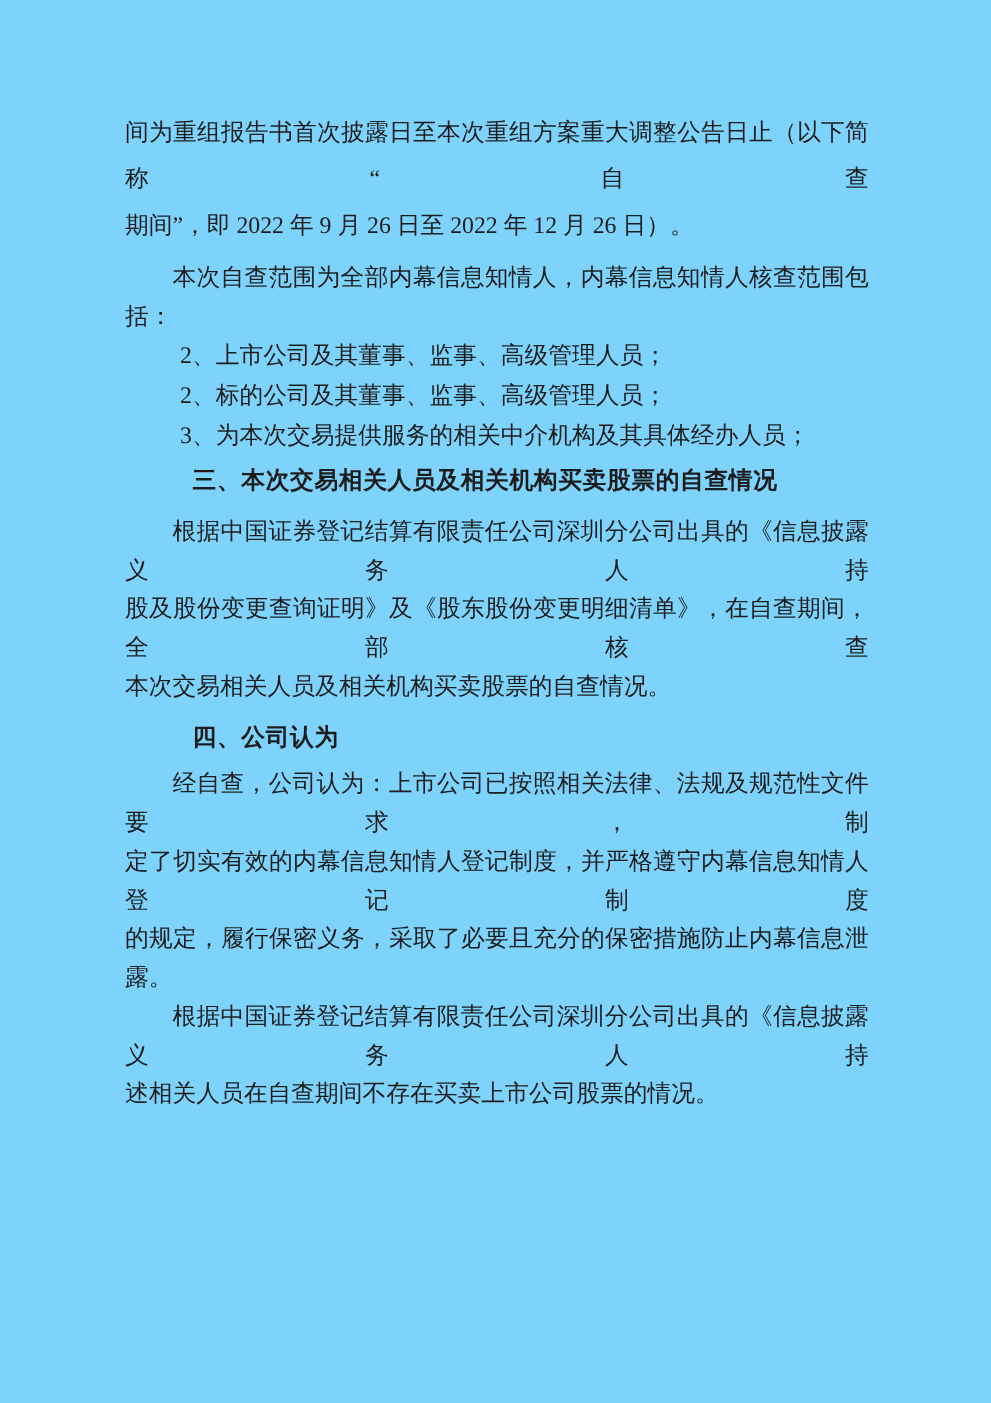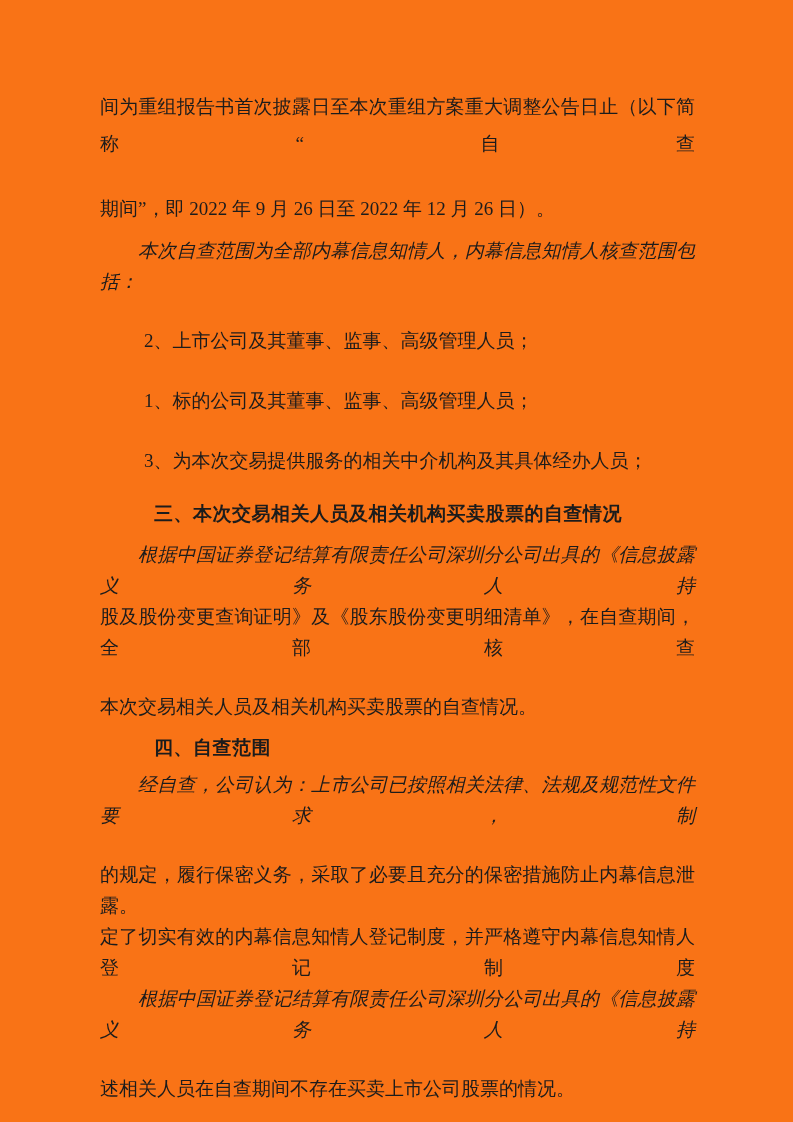--- a/index.html
+++ b/index.html
@@ -6,94 +6,92 @@
     margin: 0;
     padding: 0;
     background: #ffffff;
   }
   .page {
     position: relative;
     box-sizing: border-box;
     width: 793px;
     height: 1122px;
     margin: 0;
-    background: #f97316;
+    background: #7dd3fc;
     color: #1c1c1c;
     font-family: "Liberation Serif", "DejaVu Serif", serif;
     font-size: 19px;
     padding: 88px 98px 0 100px;
     overflow: hidden;
   }
   .line {
     line-height: 31px;
     text-align: justify;
     white-space: nowrap;
   }
   .wrap {
     white-space: normal;
-    margin-top: 28px;
   }
   .stretch {
     text-align-last: justify;
     white-space: normal;
   }
   .opening .line {
     line-height: 37px;
   }
   .indent {
     text-indent: 38px;
-    font-style: italic;
   }
   .item {
     line-height: 32px;
     text-indent: 44px;
   }
   .heading {
     font-family: "Liberation Sans", "DejaVu Sans", sans-serif;
     font-weight: 700;
     font-size: 19px;
     line-height: 31px;
     text-indent: 54px;
     letter-spacing: 0.5px;
   }
   .heading-2 { margin-top: 9px; }
-  .heading-3 { margin-top: 21px; }
+  .heading-3 { margin-top: 4px; }
   .heading-4 { margin-top: 10px; }
   .intro-line { margin-top: 8px; }
   .para-3 { margin-top: 10px; }
   .para-4 { margin-top: 6px; }
 </style>
 </head>
 <body>
 
 <div class="page">
 
   <div class="opening">
     <div class="line stretch">间为重组报告书首次披露日至本次重组方案重大调整公告日止（以下简称“自查</div>
     <div class="line wrap">期间”，即 2022 年 9 月 26 日至 2022 年 12 月 26 日）。</div>
   </div>
 
   <div class="line wrap indent intro-line">本次自查范围为全部内幕信息知情人，内幕信息知情人核查范围包括：</div>
   <div>
     <div class="line item wrap">2、上市公司及其董事、监事、高级管理人员；</div>
-    <div class="line item wrap">1、标的公司及其董事、监事、高级管理人员；</div>
+    <div class="line item wrap">2、标的公司及其董事、监事、高级管理人员；</div>
     <div class="line item wrap">3、为本次交易提供服务的相关中介机构及其具体经办人员；</div>
   </div>
 
   <div class="heading heading-3">三、本次交易相关人员及相关机构买卖股票的自查情况</div>
   <div class="para-3">
     <div class="line stretch indent">根据中国证券登记结算有限责任公司深圳分公司出具的《信息披露义务人持</div>
     <div class="line stretch">股及股份变更查询证明》及《股东股份变更明细清单》，在自查期间，全部核查</div>
     <div class="line wrap">本次交易相关人员及相关机构买卖股票的自查情况。</div>
   </div>
 
-  <div class="heading heading-4">四、自查范围</div>
+  <div class="heading heading-4">四、公司认为</div>
   <div class="para-4">
     <div class="line stretch indent">经自查，公司认为：上市公司已按照相关法律、法规及规范性文件要求，制</div>
+    <div class="line stretch">定了切实有效的内幕信息知情人登记制度，并严格遵守内幕信息知情人登记制度</div>
     <div class="line wrap">的规定，履行保密义务，采取了必要且充分的保密措施防止内幕信息泄露。</div>
-    <div class="line stretch">定了切实有效的内幕信息知情人登记制度，并严格遵守内幕信息知情人登记制度</div>
   </div>
   <div>
     <div class="line stretch indent">根据中国证券登记结算有限责任公司深圳分公司出具的《信息披露义务人持</div>
     <div class="line wrap">述相关人员在自查期间不存在买卖上市公司股票的情况。</div>
   </div>
 
 </div>
 
 </body></html>

